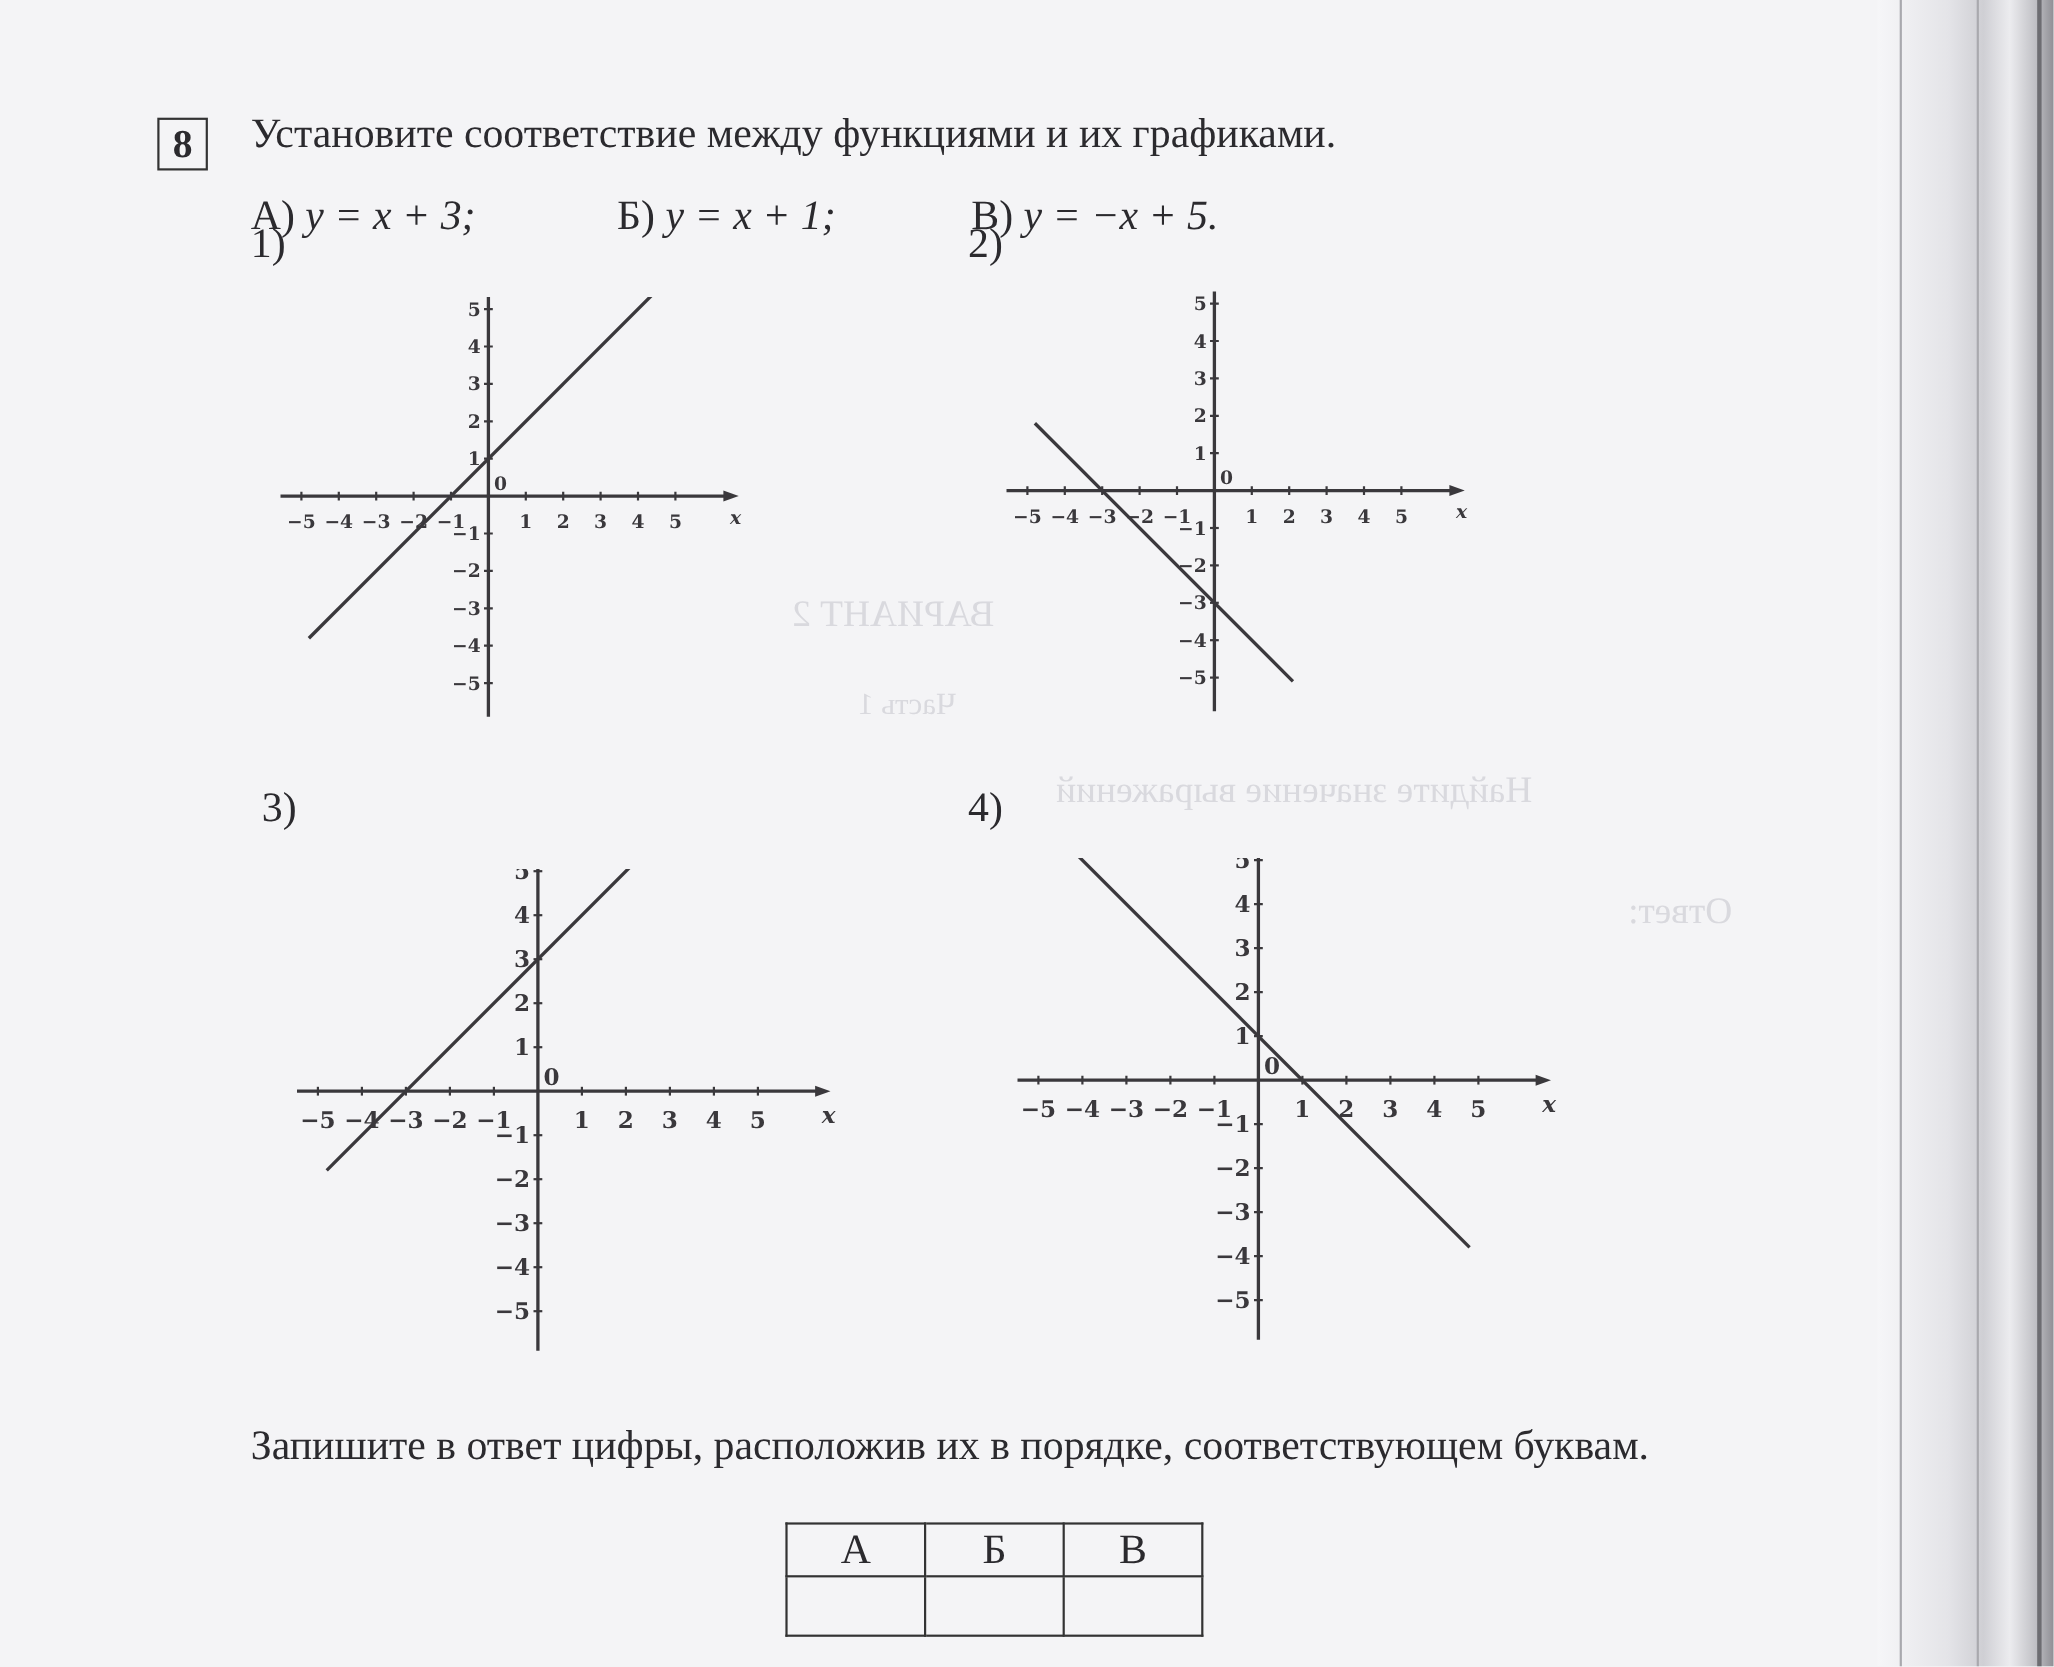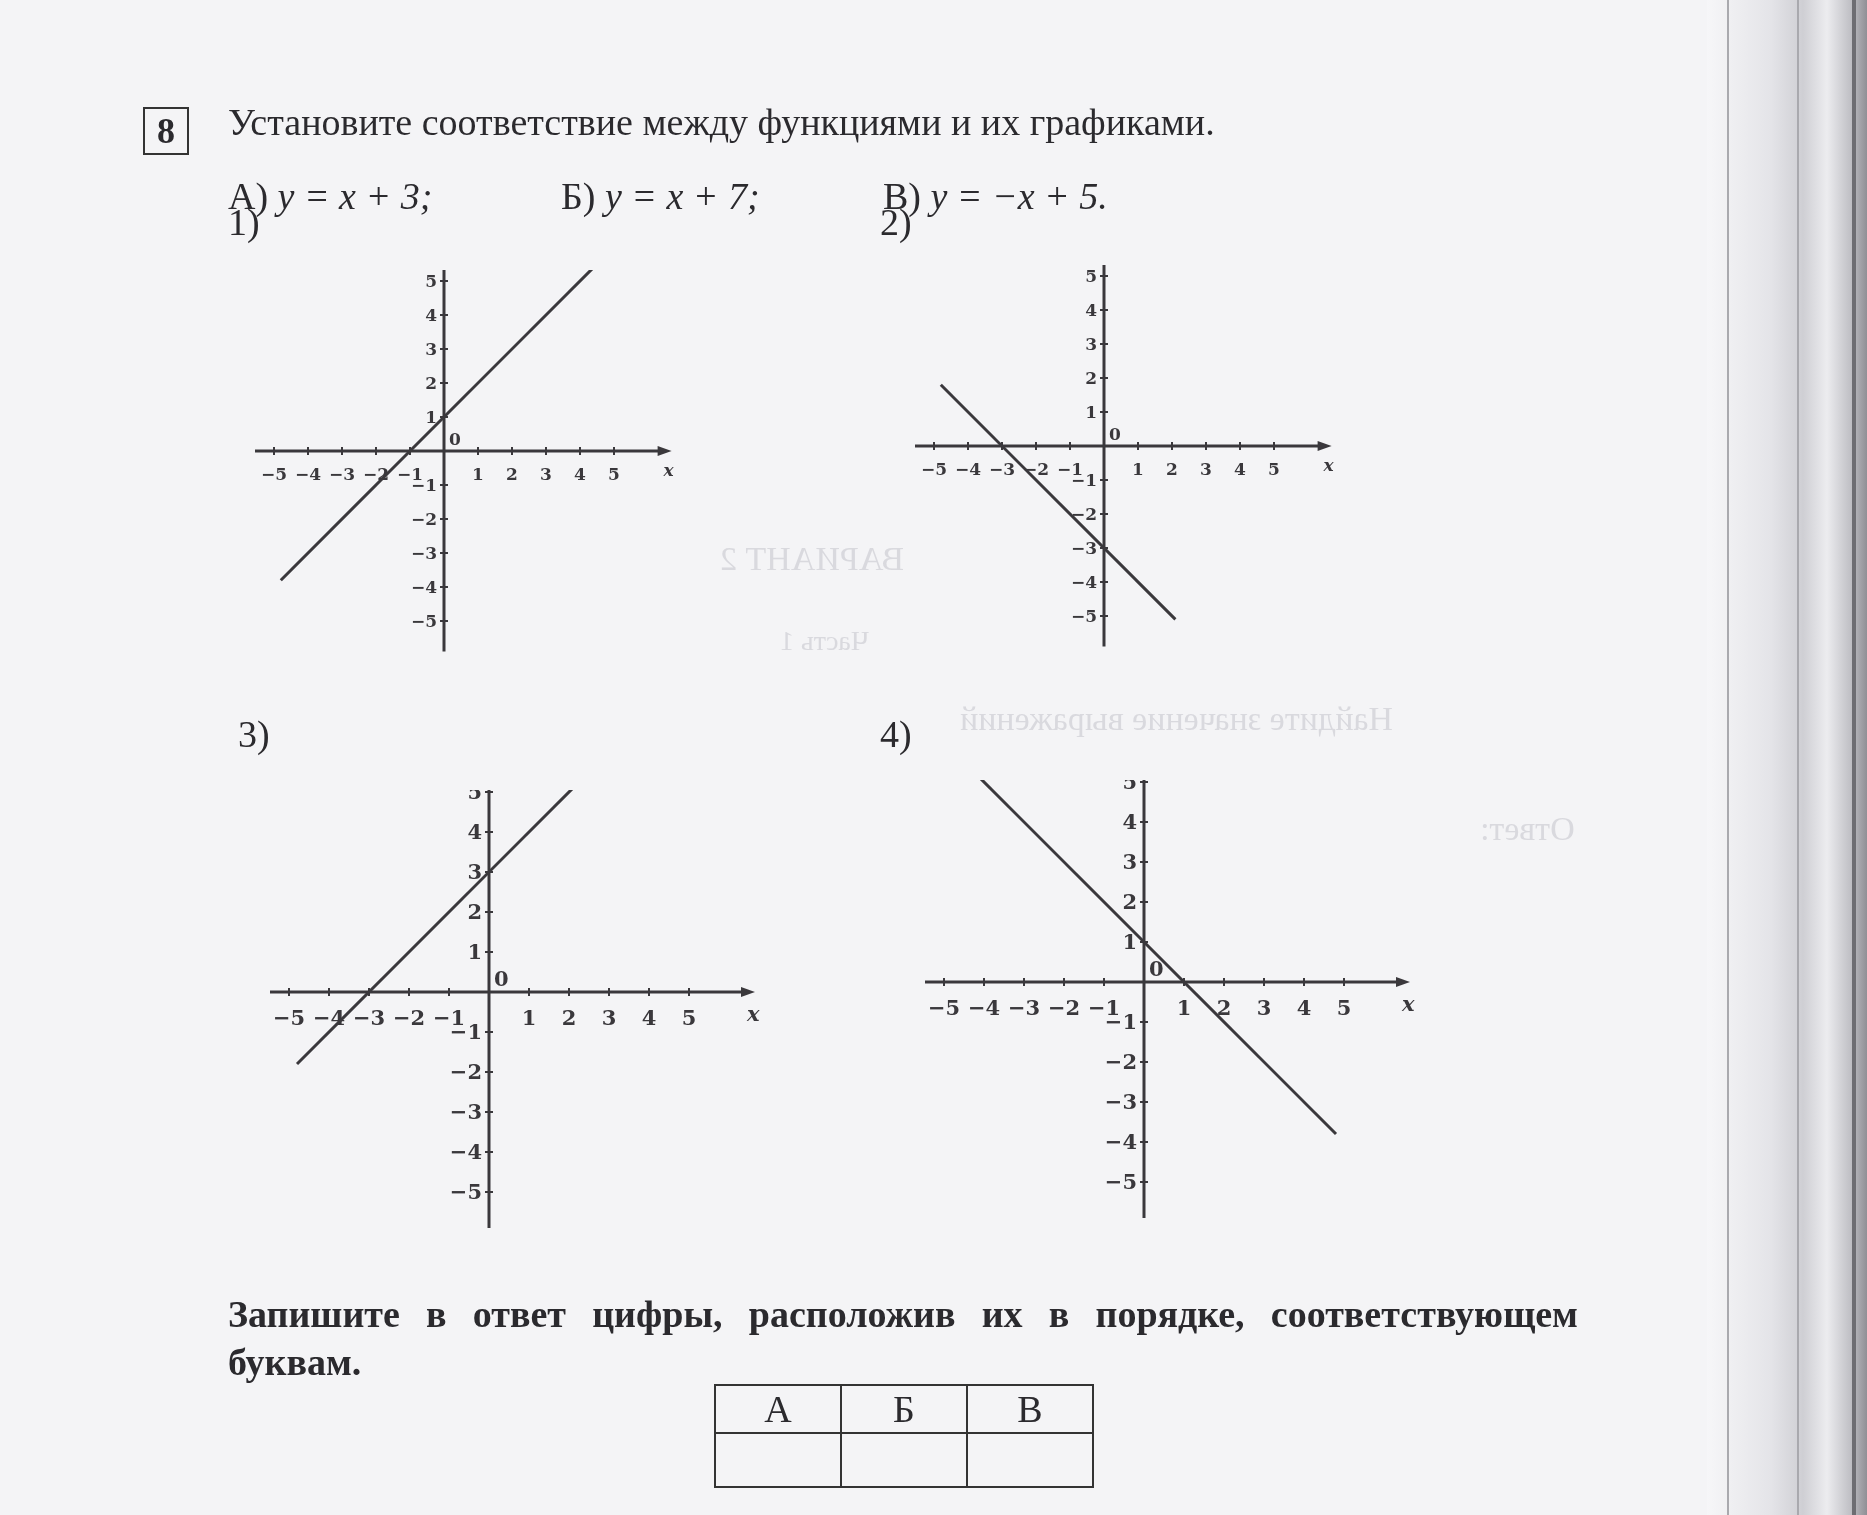--- a/index.html
+++ b/index.html
@@ -5,21 +5,21 @@
   html,body{margin:0;padding:0;}
   body{width:1867px;height:1515px;background:#f4f4f6;position:relative;overflow:hidden;font-family:"Liberation Serif","DejaVu Serif",serif;color:#2b2a2e;}
   .page-edge{position:absolute;top:0;right:0;width:160px;height:1515px;background:linear-gradient(90deg,#f6f6f8 0%,#e4e4e8 40%,#cfcfd4 60%,#ececef 75%,#bfbfc4 90%,#8f8f95 100%);}
   .edge-line{position:absolute;top:0;width:2px;height:1515px;background:#a9a9ae;}
   .num-box{position:absolute;left:143px;top:107px;width:42px;height:44px;border:2px solid #333;font-weight:bold;font-size:36px;text-align:center;line-height:44px;}
   .title{position:absolute;left:228px;top:100px;font-size:38px;white-space:nowrap;}
   .opts{position:absolute;left:228px;top:150px;font-size:38px;white-space:nowrap;}
   .opt{position:absolute;white-space:nowrap;margin-top:24px;}
   .glabel{position:absolute;font-size:38px;}
   .graph{position:absolute;}
-  .footer{position:absolute;left:228px;top:1290px;width:1350px;font-size:38px;line-height:48px;text-align:justify;font-weight:bold;}
+  .footer{position:absolute;left:228px;top:1290px;width:1350px;font-size:38px;line-height:48px;text-align:justify;}
   table.ans{position:absolute;left:714px;top:1384px;border-collapse:collapse;}
   table.ans td{border:2px solid #333;width:122px;height:44px;text-align:center;font-size:38px;}
   .ghost{position:absolute;color:#d9d9de;font-size:34px;white-space:nowrap;}
 </style>
 </head>
 <body>
 
 <div class="page-edge">
   <div class="edge-line" style="left:20px"></div>
   <div class="edge-line" style="left:90px"></div>
@@ -28,21 +28,21 @@
 
 <div class="ghost" style="left:720px;top:540px;transform:scaleX(-1)">ВАРИАНТ 2</div>
 <div class="ghost" style="left:780px;top:625px;transform:scaleX(-1);font-size:28px">Часть 1</div>
 <div class="ghost" style="left:960px;top:700px;transform:scaleX(-1)">Найдите значение выражений</div>
 <div class="ghost" style="left:1480px;top:810px;transform:scaleX(-1)">Ответ:</div>
 
 <div class="num-box">8</div>
 <div class="title">Установите соответствие между функциями и их графиками.</div>
 <div class="opts">
   <span class="opt" style="left:0"><span>А)</span> <i>y = x + 3;</i></span>
-  <span class="opt" style="left:333px"><span>Б)</span> <i>y = x + 7;</i></span>
+  <span class="opt" style="left:333px"><span>Б)</span> <i>y = x + 1;</i></span>
   <span class="opt" style="left:655px"><span>В)</span> <i>y = −x + 5.</i></span>
 </div>
 
 <div class="glabel" style="left:228px;top:200px">1)</div>
 <div class="glabel" style="left:880px;top:200px">2)</div>
 <div class="glabel" style="left:238px;top:712px">3)</div>
 <div class="glabel" style="left:880px;top:712px">4)</div>
 
 <svg class="graph" id="g0" style="left:255px;top:270px" width="440" height="430">
     <line x1="-8.199999999999989" y1="181" x2="406.6" y2="181" stroke="#3a383c" stroke-width="3"></line>

